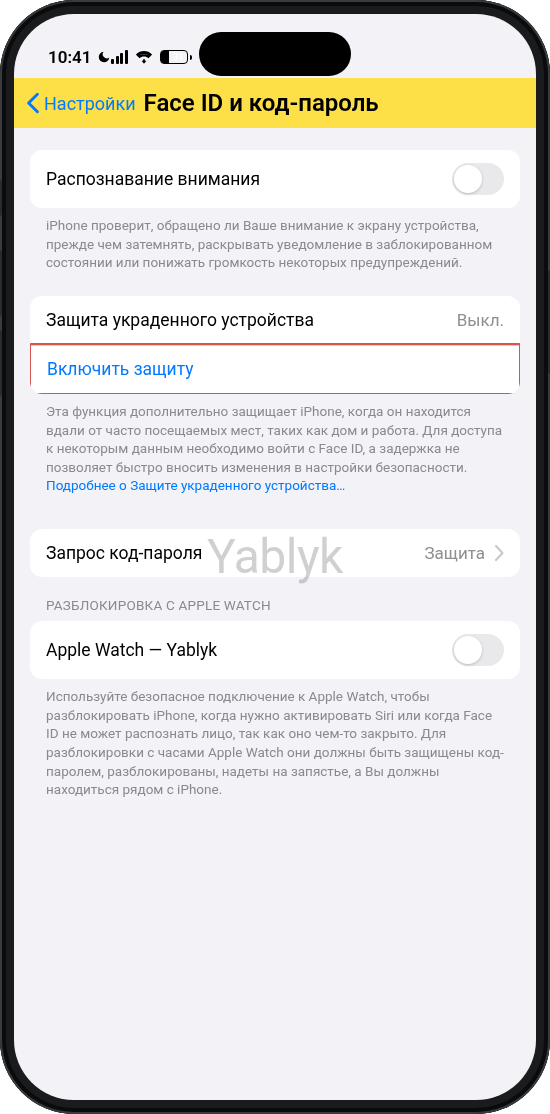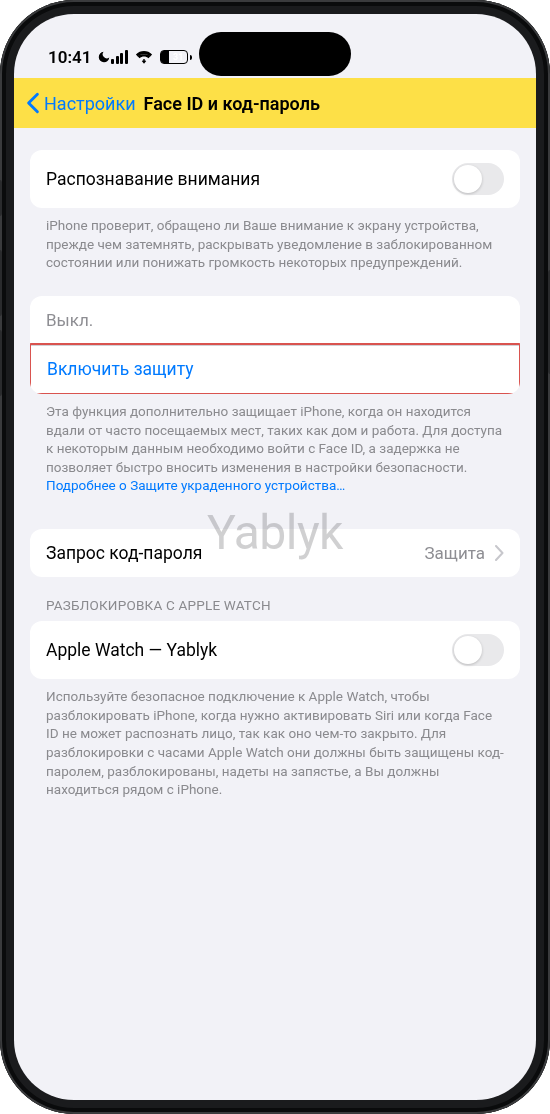--- a/index.html
+++ b/index.html
@@ -70,21 +70,21 @@
 
     .nav-header {
       height: 50px;
       display: flex;
       align-items: center;
       padding: 0 12px;
       background: #fde047;
     }
     .nav-back { display: flex; align-items: center; color: #007aff; font-size: 18px; gap: 4px; }
     .nav-back svg { width: 14px; height: 22px; }
-    .nav-title { font-size: 18px; font-weight: 600; color:#000; margin-left: 8px; }
+    .nav-title { font-size: 24px; font-weight: 600; color:#000; margin-left: 8px; }
 
     .content { padding: 6px 16px 20px 16px; position: relative; }
     .group { background: #fff; border-radius: 12px; margin-top: 16px; overflow: hidden; }
     .row {
       padding: 13px 16px;
       display: flex;
       align-items: center;
       justify-content: space-between;
       font-size: 17.5px;
       color: #000;
@@ -120,21 +120,21 @@
     .highlight-box {
       border: 2px solid #d9534f;
       border-radius: 2px;
       margin: -1px;
       padding: 0;
     }
     .highlight-box .row { border-top: 0.5px solid #d1d1d6; }
 
     .watermark {
       position: absolute;
-      top: 490px;
+      top: 514px;
       left: 50%;
       transform: translateX(-50%);
       font-size: 48px;
       font-weight: 400;
       color: rgba(120,120,124,0.35);
       pointer-events: none;
       letter-spacing: -0.5px;
       z-index: 100;
     }
   </style>
@@ -195,20 +195,21 @@
           <span>Распознавание внимания</span>
           <div class="toggle">
               <div class="knob"></div>
             </div>
         </div>
       </div>
       <div class="footer">iPhone проверит, обращено ли Ваше внимание к экрану устройства, прежде чем затемнять, раскрывать уведомление в заблокированном состоянии или понижать громкость некоторых предупреждений.</div>
 
       <div class="group" style="margin-top:20px">
         <div class="row">
+          <span>Защита украденного устройства</span>
           <span class="right">Выкл.</span>
         </div>
         <div class="highlight-box">
           <div class="row link">
             <span>Включить защиту</span>
           </div>
         </div>
       </div>
       <div class="footer">
         <span>Эта функция дополнительно защищает iPhone, когда он находится вдали от часто посещаемых мест, таких как дом и работа. Для доступа к некоторым данным необходимо войти с Face ID, а задержка не позволяет быстро вносить изменения в настройки безопасности. </span><span class="learn-more">Подробнее о Защите украденного устройства…</span>

